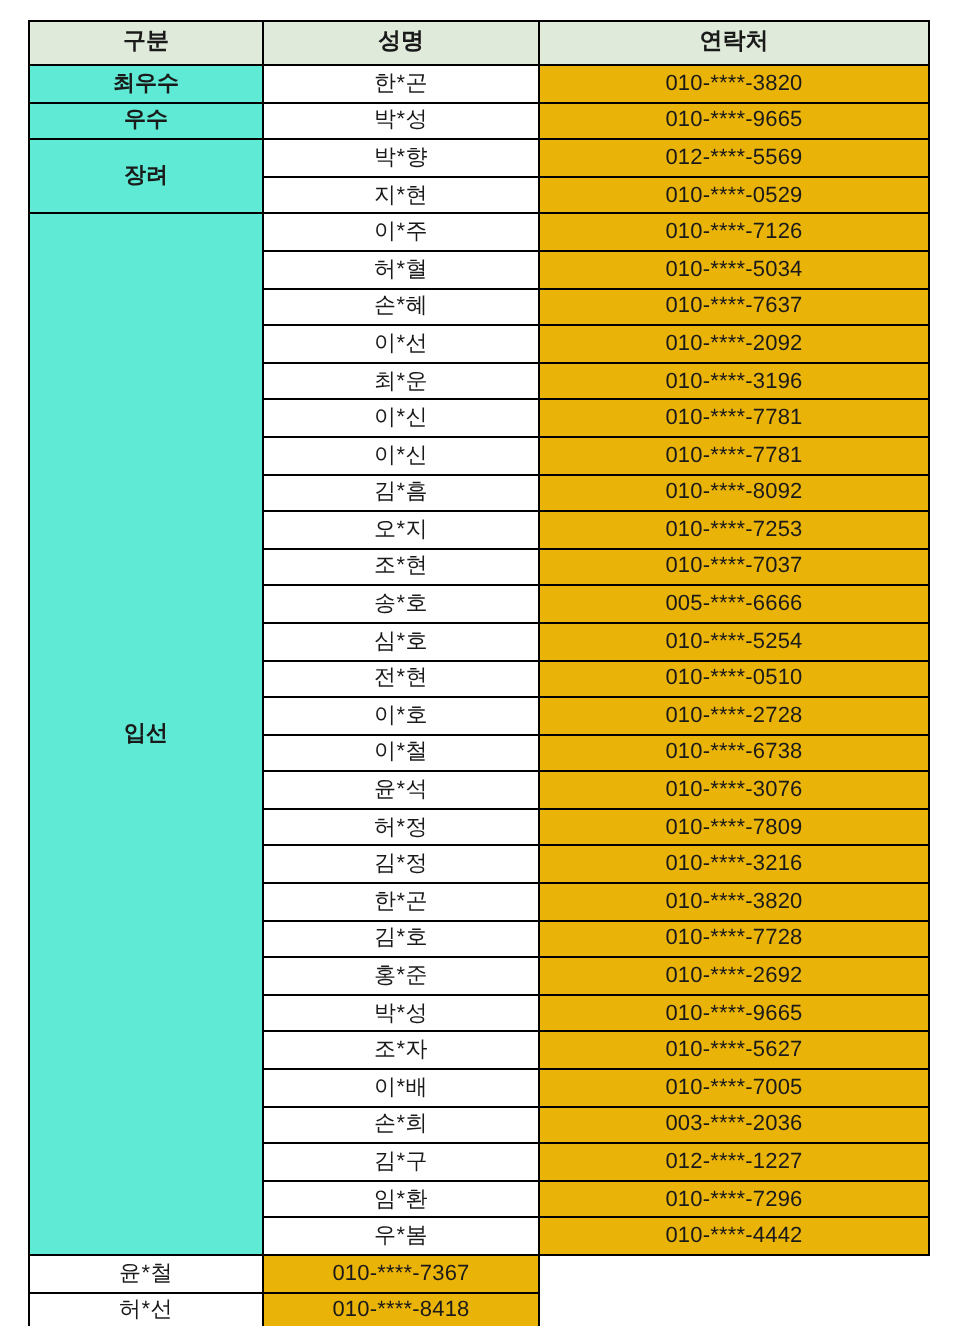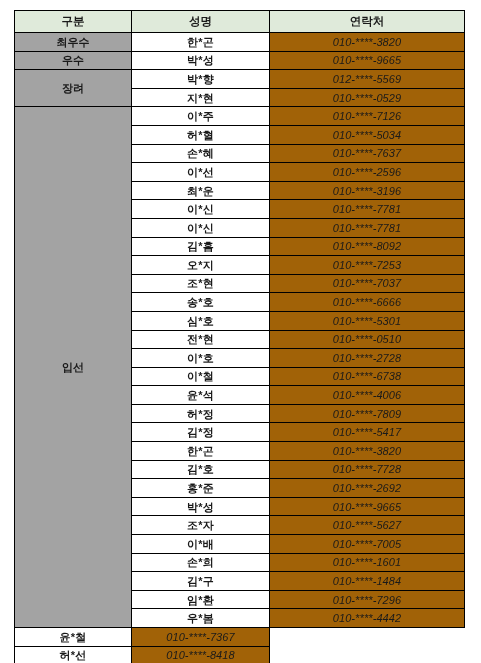--- a/index.html
+++ b/index.html
@@ -44,35 +44,34 @@
     height: 18.6px;
     box-sizing: border-box;
   }
   table.award-table thead th {
     background: #dfeada;
     font-weight: bold;
     font-size: 11.5px;
     height: 22px;
   }
   td.category-cell {
-    background: #a3a3a3;
+    background: #5eead4;
     font-weight: bold;
     font-size: 11.5px;
   }
   td.name-cell {
     background: #ffffff;
-    font-weight: bold;
+    font-weight: normal;
     font-size: 11.5px;
     letter-spacing: 0.2px;
   }
   td.contact-cell {
-    background: #a16207;
+    background: #eab308;
     font-size: 11px;
     letter-spacing: 0.1px;
-    font-style: italic;
   }
 </style>
 </head>
 <body>
 
 <div class="sheet">
   <table class="award-table">
     <colgroup>
       <col class="c-category">
       <col class="c-name">
@@ -113,21 +112,21 @@
         <tr>
           <td class="name-cell">허*혈</td>
           <td class="contact-cell">010-****-5034</td>
         </tr>
         <tr>
           <td class="name-cell">손*혜</td>
           <td class="contact-cell">010-****-7637</td>
         </tr>
         <tr>
           <td class="name-cell">이*선</td>
-          <td class="contact-cell">010-****-2596</td>
+          <td class="contact-cell">010-****-2092</td>
         </tr>
         <tr>
           <td class="name-cell">최*운</td>
           <td class="contact-cell">010-****-3196</td>
         </tr>
         <tr>
           <td class="name-cell">이*신</td>
           <td class="contact-cell">010-****-7781</td>
         </tr>
         <tr>
@@ -141,49 +140,49 @@
         <tr>
           <td class="name-cell">오*지</td>
           <td class="contact-cell">010-****-7253</td>
         </tr>
         <tr>
           <td class="name-cell">조*현</td>
           <td class="contact-cell">010-****-7037</td>
         </tr>
         <tr>
           <td class="name-cell">송*호</td>
-          <td class="contact-cell">010-****-6666</td>
+          <td class="contact-cell">005-****-6666</td>
         </tr>
         <tr>
           <td class="name-cell">심*호</td>
-          <td class="contact-cell">010-****-5301</td>
+          <td class="contact-cell">010-****-5254</td>
         </tr>
         <tr>
           <td class="name-cell">전*현</td>
           <td class="contact-cell">010-****-0510</td>
         </tr>
         <tr>
           <td class="name-cell">이*호</td>
           <td class="contact-cell">010-****-2728</td>
         </tr>
         <tr>
           <td class="name-cell">이*철</td>
           <td class="contact-cell">010-****-6738</td>
         </tr>
         <tr>
           <td class="name-cell">윤*석</td>
-          <td class="contact-cell">010-****-4006</td>
+          <td class="contact-cell">010-****-3076</td>
         </tr>
         <tr>
           <td class="name-cell">허*정</td>
           <td class="contact-cell">010-****-7809</td>
         </tr>
         <tr>
           <td class="name-cell">김*정</td>
-          <td class="contact-cell">010-****-5417</td>
+          <td class="contact-cell">010-****-3216</td>
         </tr>
         <tr>
           <td class="name-cell">한*곤</td>
           <td class="contact-cell">010-****-3820</td>
         </tr>
         <tr>
           <td class="name-cell">김*호</td>
           <td class="contact-cell">010-****-7728</td>
         </tr>
         <tr>
@@ -197,25 +196,25 @@
         <tr>
           <td class="name-cell">조*자</td>
           <td class="contact-cell">010-****-5627</td>
         </tr>
         <tr>
           <td class="name-cell">이*배</td>
           <td class="contact-cell">010-****-7005</td>
         </tr>
         <tr>
           <td class="name-cell">손*희</td>
-          <td class="contact-cell">010-****-1601</td>
+          <td class="contact-cell">003-****-2036</td>
         </tr>
         <tr>
           <td class="name-cell">김*구</td>
-          <td class="contact-cell">010-****-1484</td>
+          <td class="contact-cell">012-****-1227</td>
         </tr>
         <tr>
           <td class="name-cell">임*환</td>
           <td class="contact-cell">010-****-7296</td>
         </tr>
         <tr>
           <td class="name-cell">우*봄</td>
           <td class="contact-cell">010-****-4442</td>
         </tr>
         <tr>

